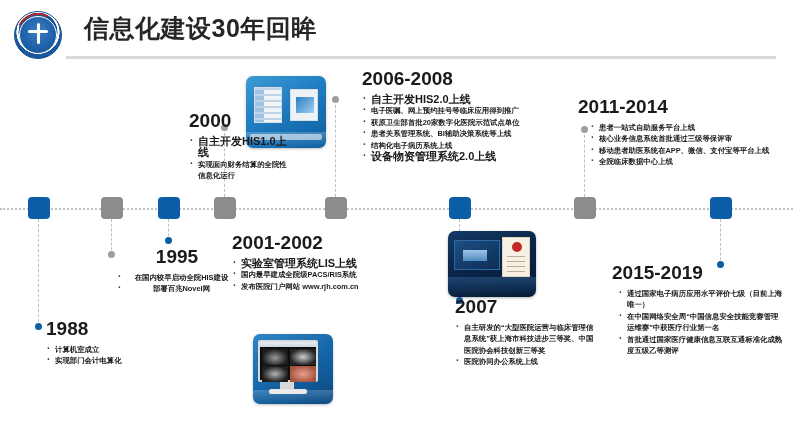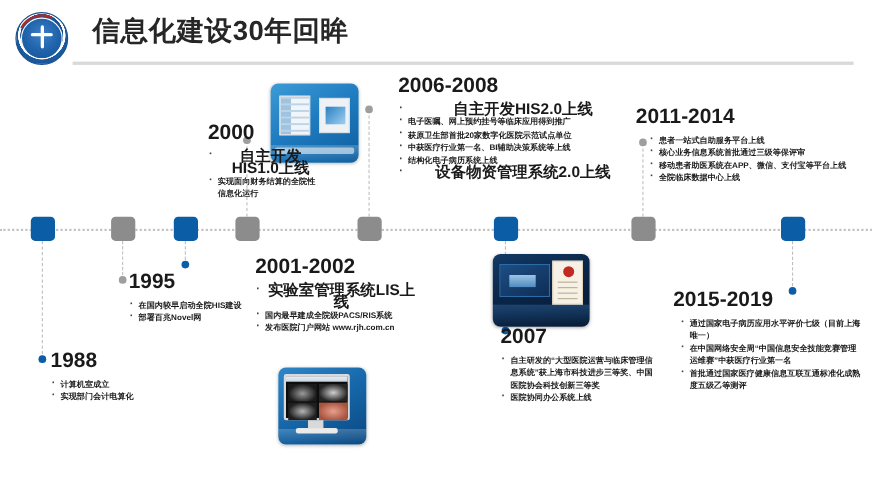--- a/index.html
+++ b/index.html
@@ -113,21 +113,21 @@
     font-size: 7.4px;
     line-height: 11.4px;
     color: #1a1a1a;
     font-weight: bold;
   }
   .entry li:before {
     content: "·";
     position: absolute; left: 1px; top: -1px;
     font-size: 10px; color: #404040; line-height: 11px;
   }
-  .entry li.emph { font-size: 14px; text-align: center; }
+  .entry li.emph { font-size: 11px; }
 
   
   .pic {
     position: absolute;
     border-radius: 7px;
     overflow: hidden;
   }
   
   #pic-his {
     left: 246px; top: 76px; width: 80px; height: 72px;
@@ -313,21 +313,21 @@
   </div>
 
   <div class="entry" style="left:46px; top:318px; width:110px;">
     <div class="entry-year">1988</div>
     <ul>
       <li>计算机室成立</li>
       <li>实现部门会计电算化</li>
     </ul>
   </div>
 
-  <div class="entry" style="left:117px; top:246px; width:120px;">
+  <div class="entry" style="left:117px; top:246px; width:120px;text-align:center;">
     <div class="entry-year">1995</div>
     <ul>
       <li>在国内较早启动全院HIS建设</li>
       <li>部署百兆Novel网</li>
     </ul>
   </div>
 
   <div class="entry" style="left:189px; top:110px; width:105px;">
     <div class="entry-year">2000</div>
     <ul>
@@ -344,21 +344,21 @@
       <li>发布医院门户网站 www.rjh.com.cn</li>
     </ul>
   </div>
 
   <div class="entry" style="left:362px; top:68px; width:218px;">
     <div class="entry-year">2006-2008</div>
     <ul>
       <li class="emph">自主开发HIS2.0上线</li>
       <li>电子医嘱、网上预约挂号等临床应用得到推广</li>
       <li>获原卫生部首批20家数字化医院示范试点单位</li>
-      <li>中获医疗行业第一名、BI辅助决策系统等上线</li>
+      <li>患者关系管理系统、BI辅助决策系统等上线</li>
       <li>结构化电子病历系统上线</li>
       <li class="emph">设备物资管理系统2.0上线</li>
     </ul>
   </div>
 
   <div class="entry" style="left:455px; top:296px; width:140px;">
     <div class="entry-year">2007</div>
     <ul>
       <li>自主研发的“大型医院运营与临床管理信息系统”获上海市科技进步三等奖、中国医院协会科技创新三等奖</li>
       <li>医院协同办公系统上线</li>

